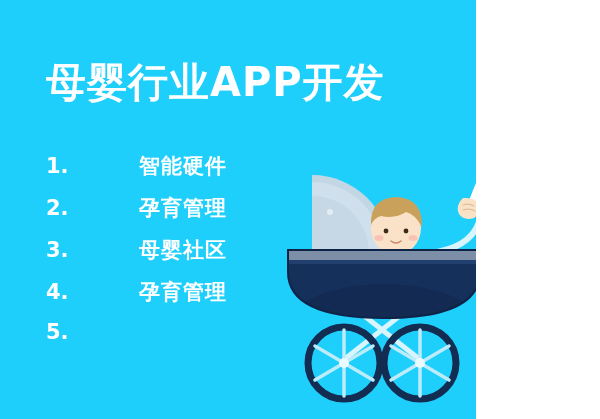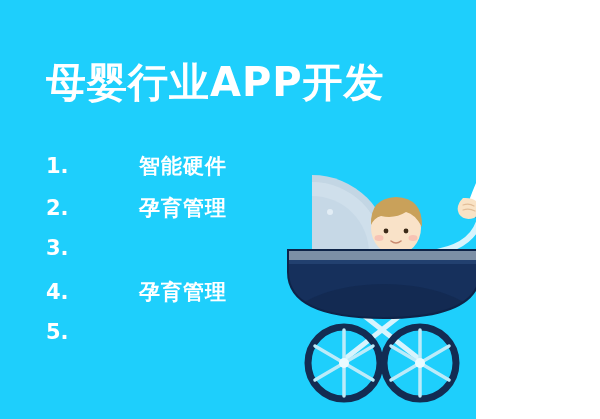--- a/index.html
+++ b/index.html
@@ -237,20 +237,21 @@
       <span class="li-label">智能硬件</span>
     </div>
 
     <div class="list-item">
       <span class="li-num">2.</span>
       <span class="li-label">孕育管理</span>
     </div>
 
     <div class="list-item">
       <span class="li-num">3.</span>
+      <span class="li-label">母婴社区</span>
     </div>
 
     <div class="list-item">
       <span class="li-num">4.</span>
       <span class="li-label">孕育管理</span>
     </div>
 
     <div class="list-item">
       <span class="li-num">5.</span>
     </div>

